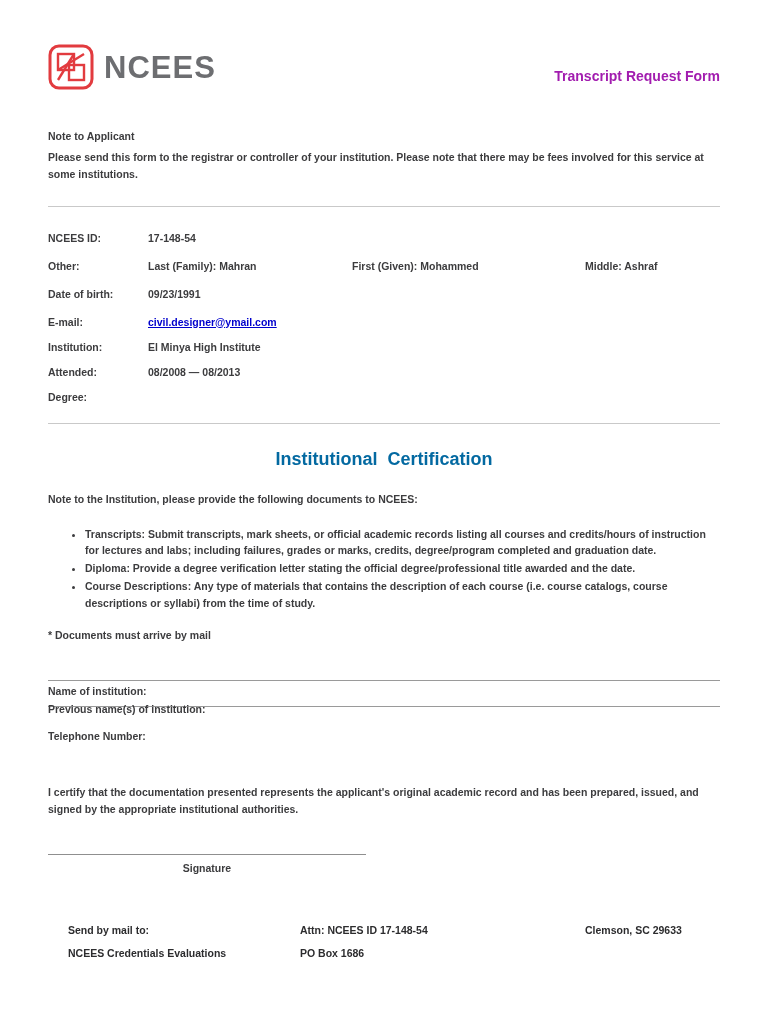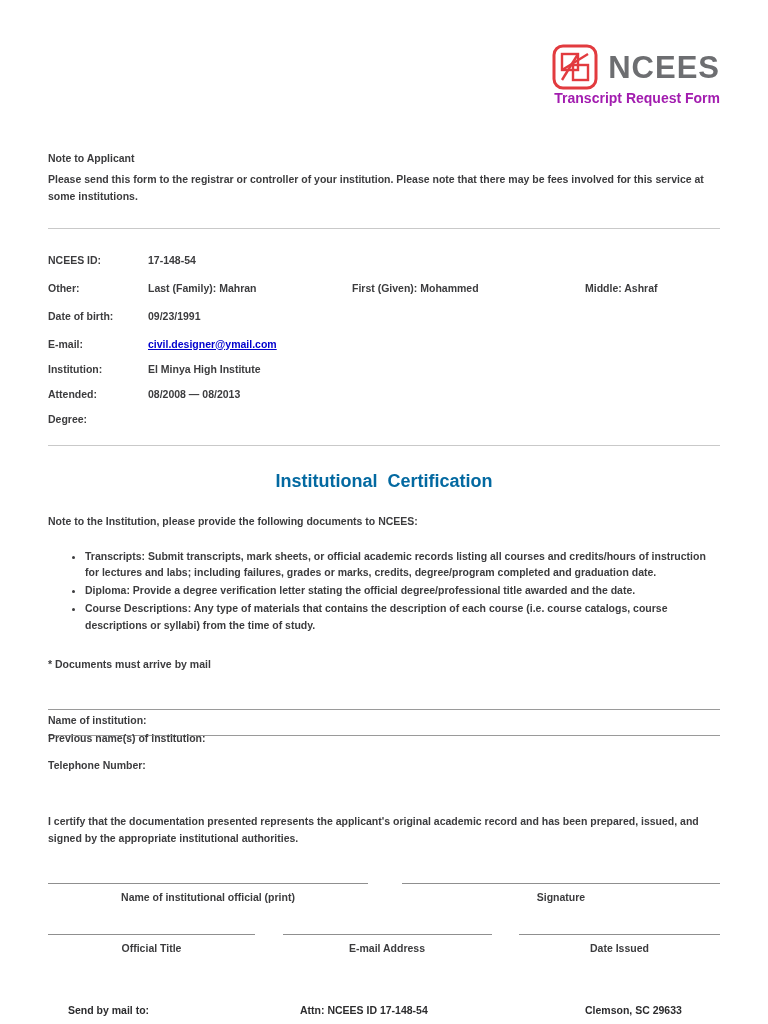--- a/index.html
+++ b/index.html
@@ -13,21 +13,21 @@
     margin: 0 auto;
     background: #ffffff;
     padding: 44px 48px 0 48px;
     color: #3c3c3e;
     font-weight: 700;
     font-size: 10.5px;
     overflow: hidden;
   }
 
   
-  .header { display: flex; justify-content: space-between; align-items: flex-end; flex-direction: column; }
+  .header { display: flex; justify-content: space-between; align-items: flex-end; }
   .brand { display: flex; align-items: center; gap: 10px; }
   .logo-mark { display: block; }
   .logo-text {
     font-size: 31px;
     font-weight: 700;
     color: #6d6e71;
     letter-spacing: 1px;
     line-height: 1;
   }
   .form-title {
@@ -56,21 +56,21 @@
   .cert-title {
     margin-top: 25px;
     text-align: center;
     font-size: 18px;
     word-spacing: 5px;
     color: #0369a1;
   }
   .cert-intro { margin-top: 23px; }
   .bullets { margin-top: 21px; padding-left: 37px; }
   .bullets li { line-height: 1.55; margin-bottom: 2px; }
-  .mail-note { margin-top: 25px; }
+  .mail-note { margin-top: 18px; }
 
   
   .writein { margin-top: 39px; }
   .wline { border-top: 1px solid #9a9a9a; height: 0; }
   .writein .wlabel1 { margin-top: 4px; }
   .writein .wline2 { margin-top: 9px; }
   .writein .wlabel2 { margin-top: -4px; }
   .writein .wlabel3 { margin-top: 15px; }
 
   .certify { margin-top: 42px; width: 672px; line-height: 1.6; }
@@ -168,44 +168,26 @@
     <div class="wline"></div>
     <div class="wlabel1">Name of institution:</div>
     <div class="wline wline2"></div>
     <div class="wlabel2">Previous name(s) of institution:</div>
     <div class="wlabel3">Telephone Number:</div>
   </div>
 
   <p class="certify">I certify that the documentation presented represents the applicant's original academic record and has been prepared, issued, and signed by the appropriate institutional authorities.</p>
 
   <div class="sigrow sigrow1">
-    <div class="sigcell w320">
-      <div class="sigline"></div>
-      <div class="siglabel">Name of institutional official (print)</div>
-    </div>
     <div class="sigcell w318">
       <div class="sigline"></div>
       <div class="siglabel">Signature</div>
     </div>
   </div>
 
-  <div class="sigrow sigrow2">
-    <div class="sigcell w207">
-      <div class="sigline"></div>
-      <div class="siglabel">Official Title</div>
-    </div>
-    <div class="sigcell w209">
-      <div class="sigline"></div>
-      <div class="siglabel">E-mail Address</div>
-    </div>
-    <div class="sigcell w201">
-      <div class="sigline"></div>
-      <div class="siglabel">Date Issued</div>
-    </div>
-  </div>
 
   <div class="footer">
     <div class="fcol">
       <div>Send by mail to:</div>
       <div>NCEES Credentials Evaluations</div>
     </div>
     <div class="fcol">
       <div>Attn: NCEES ID 17-148-54</div>
       <div>PO Box 1686</div>
     </div>

